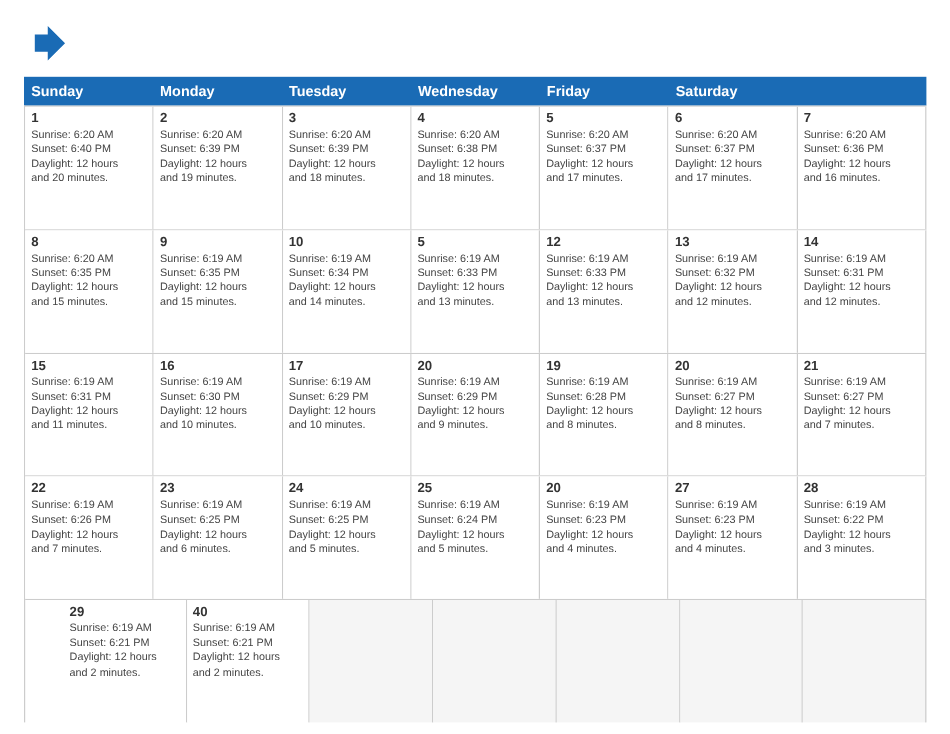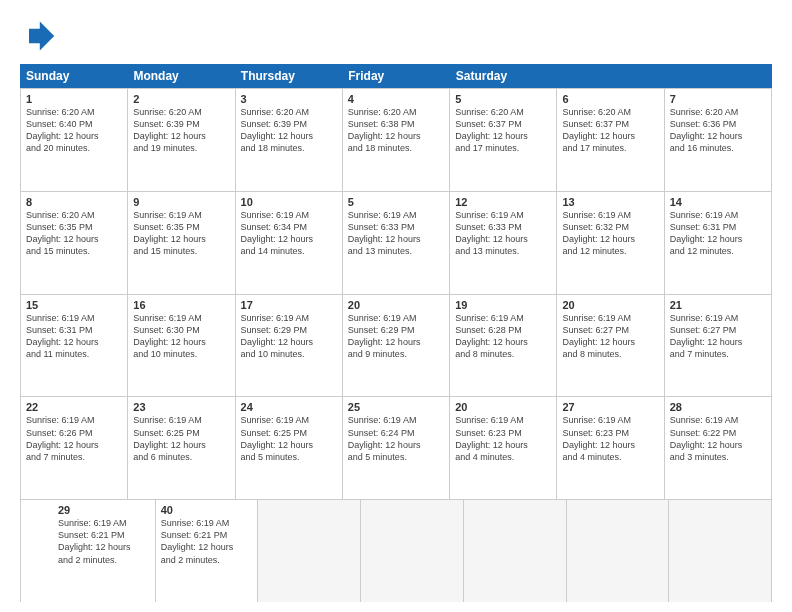--- a/index.html
+++ b/index.html
@@ -121,21 +121,22 @@
     <div class="title-block">
       <div class="month-title"></div>
       <div class="location"></div>
     </div>
   </div>
 
   <div class="calendar">
     <div class="cal-header-row">
     <div class="cal-header-cell">Sunday</div>
         <div class="cal-header-cell">Monday</div>
-        <div class="cal-header-cell">Thursday</div>
+        <div class="cal-header-cell">Tuesday</div>
+        <div class="cal-header-cell">Wednesday</div>
         <div class="cal-header-cell">Friday</div>
         <div class="cal-header-cell">Saturday</div>
       </div>
     <div class="cal-body">
     <div class="cal-row">
           <div class="cal-cell">
             <span class="day-num">1</span>
             <div class="day-info">Sunrise: 6:20 AM<br>Sunset: 6:40 PM<br>Daylight: 12 hours<br>and 20 minutes.</div>
           </div>
           <div class="cal-cell">

